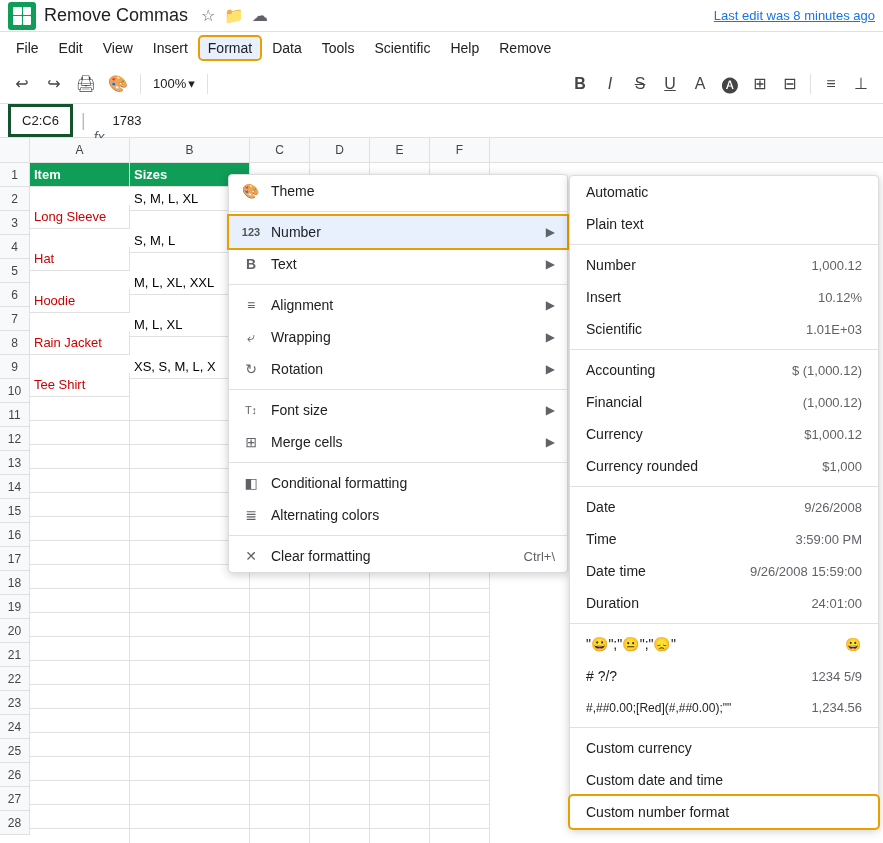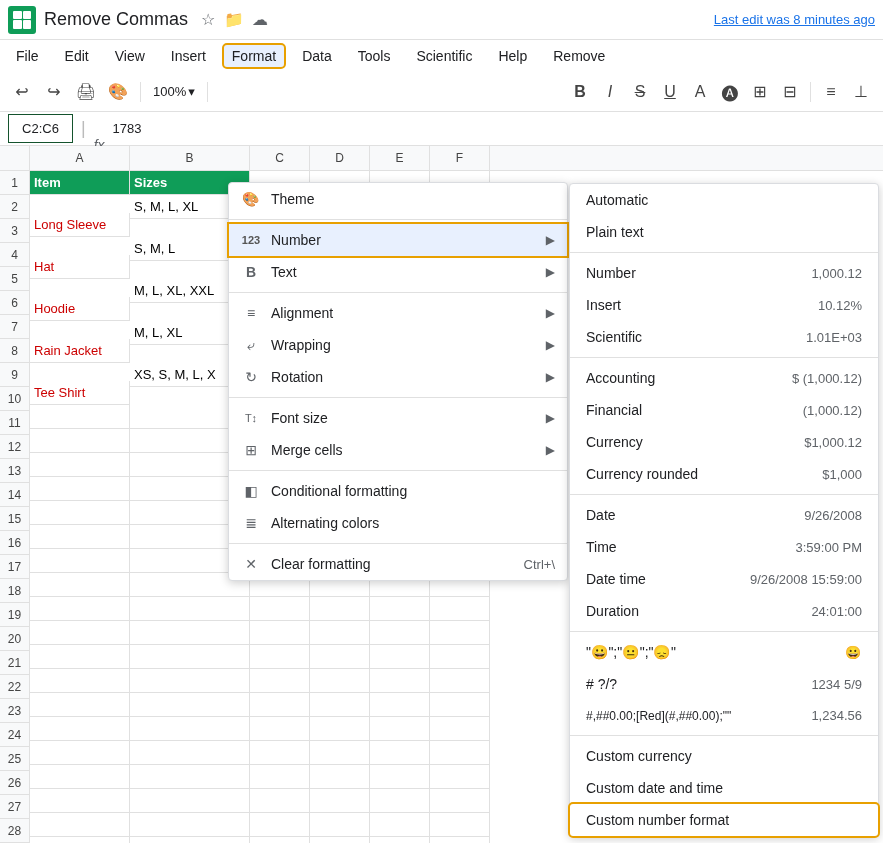--- a/index.html
+++ b/index.html
@@ -2,21 +2,21 @@
 <html><head>
   <meta charset="utf-8">
   <style>
     * { box-sizing: border-box; margin: 0; padding: 0; }
     body { font-family: Arial, sans-serif; font-size: 13px; background: #fff; overflow: hidden; width: 883px; height: 843px; }
 
     
     .top-bar {
       display: flex;
       align-items: center;
-      height: 40px;
+      height: 32px;
       padding: 0 8px;
       border-bottom: 1px solid #e0e0e0;
     }
     .app-icon {
       width: 28px; height: 28px;
       background: #0f9d58;
       border-radius: 3px;
       display: flex; align-items: center; justify-content: center;
       margin-right: 8px;
       flex-shrink: 0;
@@ -30,21 +30,21 @@
     .top-icons { display: flex; gap: 6px; align-items: center; }
     .top-icon { width: 20px; height: 20px; color: #5f6368; font-size: 16px; cursor: pointer; display: flex; align-items: center; justify-content: center; }
     .last-edit { margin-left: auto; color: #1a73e8; font-size: 13px; text-decoration: underline; }
 
     
     .menu-bar {
       display: flex;
       align-items: center;
       height: 32px;
       padding: 0 8px;
-      gap: 10px;
+      gap: 4px;
     }
     .menu-item {
       padding: 3px 8px;
       border-radius: 3px;
       cursor: pointer;
       font-size: 14px;
       color: #202124;
       white-space: nowrap;
     }
     .menu-item.active {
@@ -78,21 +78,21 @@
     .formula-bar {
       display: flex;
       align-items: center;
       height: 34px;
       padding: 0 8px;
       border-bottom: 1px solid #e0e0e0;
       gap: 8px;
     }
     .cell-ref {
       width: 65px; font-size: 13px; color: #202124;
-      border: 1px solid #14532d; padding: 6px 4px; text-align: center;
+      border: 3px solid #14532d; padding: 6px 4px; text-align: center;
     }
     .formula-bar-sep { color: #bbb; font-size: 18px; }
     .fx-label { color: #5f6368; font-style: italic; font-size: 14px; margin-top: 32px; }
     .formula-value { font-size: 13px; color: #202124; }
 
     
     .sheet-area {
       display: flex;
       flex-direction: column;
       position: relative;

